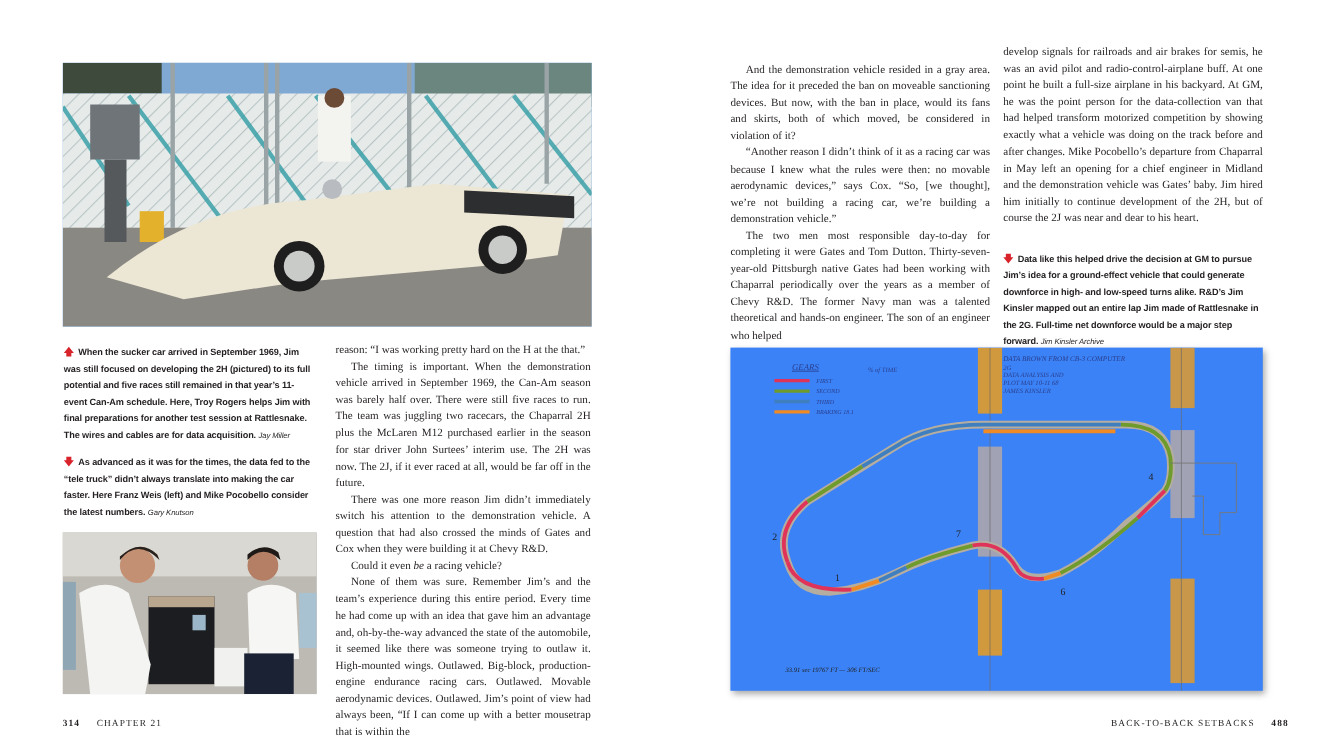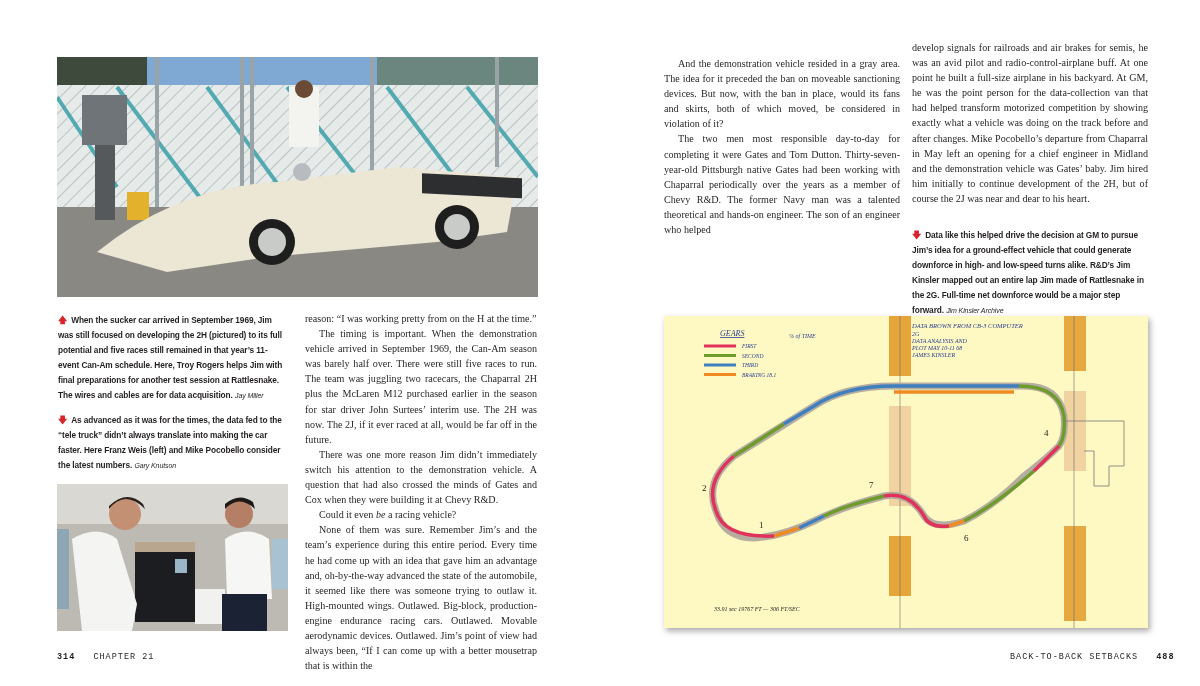--- a/index.html
+++ b/index.html
@@ -4,37 +4,37 @@
 <style>
   html, body { margin: 0; padding: 0; }
   body {
     width: 1200px; height: 686px; background: #ffffff; position: relative; overflow: hidden;
     font-family: "Liberation Serif", serif; color: #231f20;
   }
   
   .photo { position: absolute; overflow: hidden; }
   #photo-car { left: 57px; top: 57px; width: 481px; height: 240px; background: #8fb6d9; }
   #photo-truck { left: 57px; top: 484px; width: 231px; height: 147px; background: #c9c7c2; }
-  #map { left: 664px; top: 316px; width: 484px; height: 312px; background: #fef9c3;
+  #map { left: 664px; top: 316px; width: 484px; height: 312px; background: #3b82f6;
          box-shadow: 2px 3px 6px rgba(0,0,0,0.35); }
   
   .caption {
     position: absolute; font-family: "Liberation Sans", sans-serif; font-weight: bold;
     font-size: 8.3px; line-height: 15px; color: #231f20; letter-spacing: -0.1px;
   }
   .caption .credit { font-weight: normal; font-style: italic; font-size: 7px; }
   .caption .arrow { color: #d8232a; font-size: 9px; margin-right: 4px; }
   
   .col {
     position: absolute; font-size: 10.1px; line-height: 15.1px; text-align: justify; color: #231f20;
   }
   .col p { margin: 0; text-indent: 14px; }
   .col p.noindent { text-indent: 0; }
   .folio {
-    position: absolute; top: 652px; font-family: Liberation Mono, monospace;
+    position: absolute; top: 652px; font-family: Liberation Serif, serif;
     font-size: 8.5px; letter-spacing: 1px; color: #231f20;
   }
   .folio b { font-weight: bold; }
 </style>
 </head>
 <body>
 
 <div id="photo-car" class="photo">
   <svg width="481" height="240" viewBox="0 0 481 240">
     <defs>
@@ -102,34 +102,35 @@
     <circle cx="68" cy="30" r="16" fill="#c49073"></circle>
       <path d="M52 25 Q68 5 88 25 L86 20 Q70 5 52 22Z" fill="#2b211c"></path>
     <path d="M168 55 Q190 40 212 55 L215 115 L170 115 Z" fill="#f6f6f4"></path>
     <circle cx="182" cy="30" r="14" fill="#b47f64"></circle>
       <path d="M168 25 Q182 10 198 25 L196 18 Q182 8 168 20Z" fill="#1f1a17"></path>
     <rect x="165" y="110" width="45" height="37" fill="#1b2233"></rect>
   </svg>
 </div>
 
 <div class="col" style="left:305px; top:311px; width:232px;">
-  <p class="noindent">reason: “I was working pretty from on the H at the time.”</p>
+  <p class="noindent">reason: “I was working pretty hard on the H at the that.”</p>
   <p>The timing is important. When the demonstration vehicle arrived in September 1969, the Can-Am season was barely half over. There were still five races to run. The team was juggling two racecars, the Chaparral 2H plus the McLaren M12 purchased earlier in the season for star driver John Surtees’ interim use. The 2H was now. The 2J, if it ever raced at all, would be far off in the future.</p>
   <p>There was one more reason Jim didn’t immediately switch his attention to the demonstration vehicle. A question that had also crossed the minds of Gates and Cox when they were building it at Chevy R&amp;D.</p>
   <p><span>Could it even </span><i>be</i><span> a racing vehicle?</span></p>
   <p>None of them was sure. Remember Jim’s and the team’s experience during this entire period. Every time he had come up with an idea that gave him an advantage and, oh-by-the-way advanced the state of the automobile, it seemed like there was someone trying to outlaw it. High-mounted wings. Outlawed. Big-block, production-engine endurance racing cars. Outlawed. Movable aerodynamic devices. Outlawed. Jim’s point of view had always been, “If I can come up with a better mousetrap that is within the</p>
 </div>
 
 <div class="folio" style="left:57px;">
   <b>314</b>
   <span style="margin-left:12px;">CHAPTER 21</span>
 </div>
 
 <div class="col" style="left:664px; top:56px; width:236px;">
   <p>And the demonstration vehicle resided in a gray area. The idea for it preceded the ban on moveable sanctioning devices. But now, with the ban in place, would its fans and skirts, both of which moved, be considered in violation of it?</p>
+  <p>“Another reason I didn’t think of it as a racing car was because I knew what the rules were then: no movable aerodynamic devices,” says Cox. “So, [we thought], we’re not building a racing car, we’re building a demonstration vehicle.”</p>
   <p>The two men most responsible day-to-day for completing it were Gates and Tom Dutton. Thirty-seven-year-old Pittsburgh native Gates had been working with Chaparral periodically over the years as a member of Chevy R&amp;D. The former Navy man was a talented theoretical and hands-on engineer. The son of an engineer who helped</p>
 </div>
 
 <div class="col" style="left:912px; top:40px; width:236px;">
   <p class="noindent">develop signals for railroads and air brakes for semis, he was an avid pilot and radio-control-airplane buff. At one point he built a full-size airplane in his backyard. At GM, he was the point person for the data-collection van that had helped transform motorized competition by showing exactly what a vehicle was doing on the track before and after changes. Mike Pocobello’s departure from Chaparral in May left an opening for a chief engineer in Midland and the demonstration vehicle was Gates’ baby. Jim hired him initially to continue development of the 2H, but of course the 2J was near and dear to his heart.</p>
 </div>
 
 <div class="caption" style="left:912px; top:228px; width:236px;">
   <span class="arrow">🡇</span><span>Data like this helped drive the decision at GM to pursue Jim’s idea for a ground-effect vehicle that could generate downforce in high- and low-speed turns alike. R&amp;D’s Jim Kinsler mapped out an entire lap Jim made of Rattlesnake in the 2G. Full-time net downforce would be a major step forward.</span>
   <span class="credit">Jim Kinsler Archive</span>

